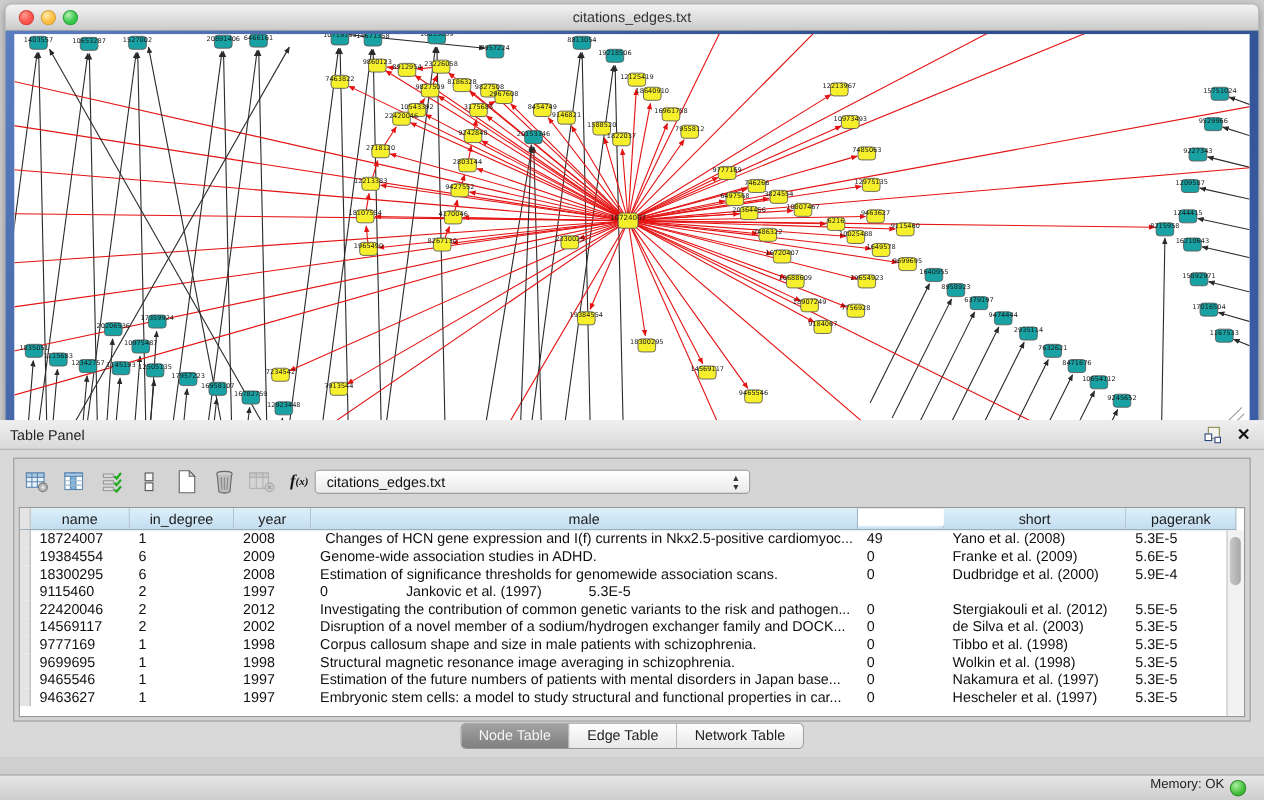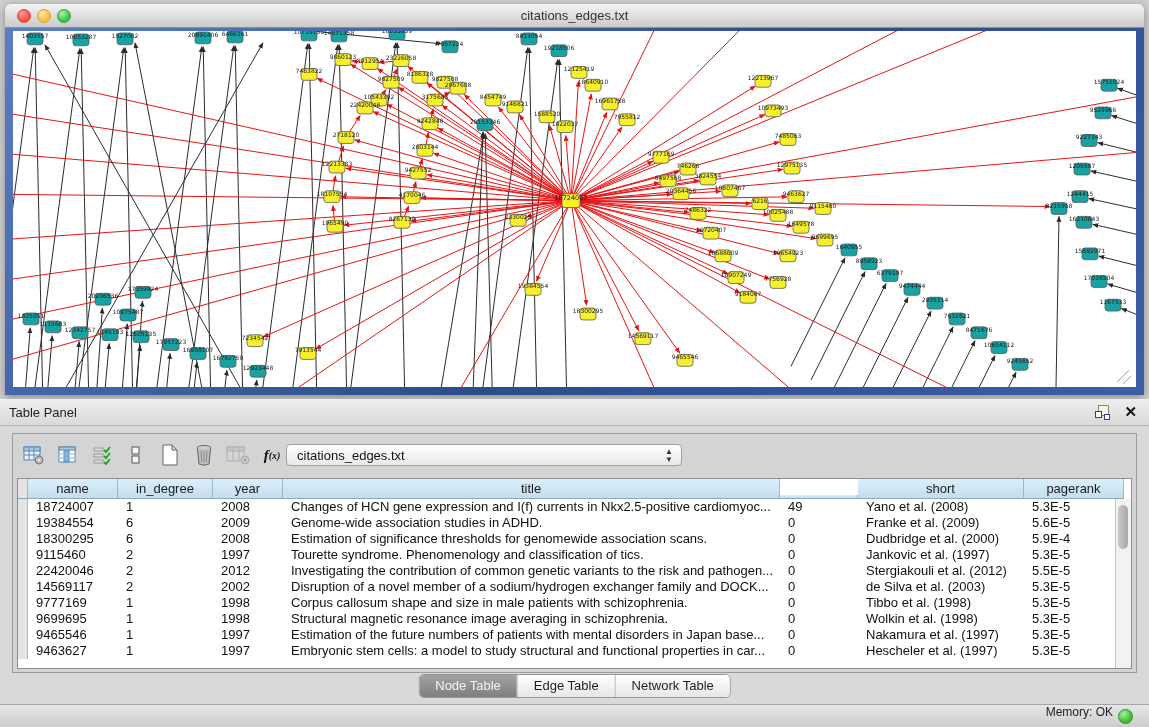--- a/index.html
+++ b/index.html
@@ -14,21 +14,21 @@
     font-size:13px;color:#333;}
   .tl{position:absolute;top:5px;width:12px;height:12px;border-radius:50%;}
   .tl.red{left:12px;background:radial-gradient(circle at 35% 30%,#ff9a92,#fb5249 60%);border:1px solid #d5423c;}
   .tl.yellow{left:32px;background:radial-gradient(circle at 35% 30%,#ffe9a8,#fdbc40 60%);border:1px solid #d5a23a;}
   .tl.green{left:52px;background:radial-gradient(circle at 35% 30%,#b6f0b0,#34c748 60%);border:1px solid #2da33c;}
   .net-frame{position:absolute;left:0;top:24px;right:0;bottom:0;
     background:linear-gradient(135deg,#5a7ec0,#2d4c8d 55%,#3c5ea6);}
   .net-canvas{position:absolute;left:8px;right:8px;top:3px;bottom:8px;background:#fff;overflow:hidden;}
   .net-canvas svg{display:block;width:100%;height:100%;}
   
-  .table-panel{position:absolute;left:0;top:399px;width:1149px;height:306px;background:#d9d9d9;}
+  .table-panel{position:absolute;left:0;top:382px;width:1149px;height:306px;background:#d9d9d9;}
   .panel-header{position:absolute;left:0;top:0;right:0;height:26px;
     background:linear-gradient(#efefef,#d9d9d9);border-bottom:1px solid #b2b2b2;}
   .panel-title{position:absolute;left:9px;top:6px;font-size:13px;color:#222;}
   .panel-float{position:absolute;right:38px;top:5px;width:16px;height:16px;cursor:pointer;}
   .panel-float .sq1{position:absolute;left:3px;top:1px;width:9px;height:9px;border:1px solid #8b8b55;background:#f4f4ee;}
   .panel-float .sq2{position:absolute;left:0;top:7px;width:5px;height:5px;border:1px solid #27437c;background:#fff;}
   .panel-float .sq3{position:absolute;right:1px;bottom:0px;width:4px;height:4px;border:1px solid #27437c;background:#fff;}
   .panel-close{position:absolute;right:12px;top:4px;font-size:15px;font-weight:bold;color:#111;cursor:pointer;}
   .panel-wrap{position:absolute;left:12px;top:34px;width:1123px;height:238px;
     border:1px solid #9c9c9c;background:#d4d4d4;}
@@ -735,32 +735,32 @@
         <span class="sel-arrows">▲<br>▼</span>
       </div>
     </div>
 
     <div class="tbl">
       <div class="thead" id="thead">
           <div class="gutter hcell" style="background: rgb(228, 228, 228);"></div>
           <div class="hcell" style="width: 90px;">name</div>
           <div class="hcell" style="width: 95px;">in_degree</div>
           <div class="hcell" style="width: 70px;">year</div>
-          <div class="hcell" style="width: 497px;">title</div>
+          <div class="hcell" style="width: 497px;">male</div>
           <div class="hcell" style="width: 78px; margin-top: 16px;">△ out_de...</div>
           <div class="hcell" style="width: 166px;">short</div>
           <div class="hcell" style="width: 100px;">pagerank</div>
         </div>
       <div id="tbody">
           <div class="trow">
             <div class="gutter"></div>
             <div class="cell" style="width: 90px;">18724007</div>
             <div class="cell" style="width: 95px;">1</div>
             <div class="cell" style="width: 70px;">2008</div>
-            <div class="cell" style="width: 497px;">Changes of HCN gene expression and I(f) currents in Nkx2.5-positive cardiomyoc...</div>
+            <div class="cell" style="width: 497px; text-align: center;">Changes of HCN gene expression and I(f) currents in Nkx2.5-positive cardiomyoc...</div>
             <div class="cell" style="width: 78px;">49</div>
             <div class="cell" style="width: 166px;">Yano et al. (2008)</div>
             <div class="cell" style="width: 100px;">5.3E-5</div>
           </div>
           <div class="trow">
             <div class="gutter"></div>
             <div class="cell" style="width: 90px;">19384554</div>
             <div class="cell" style="width: 95px;">6</div>
             <div class="cell" style="width: 70px;">2009</div>
             <div class="cell" style="width: 497px;">Genome-wide association studies in ADHD.</div>
@@ -776,21 +776,20 @@
             <div class="cell" style="width: 497px;">Estimation of significance thresholds for genomewide association scans.</div>
             <div class="cell" style="width: 78px;">0</div>
             <div class="cell" style="width: 166px;">Dudbridge et al. (2000)</div>
             <div class="cell" style="width: 100px;">5.9E-4</div>
           </div>
           <div class="trow">
             <div class="gutter"></div>
             <div class="cell" style="width: 90px;">9115460</div>
             <div class="cell" style="width: 95px;">2</div>
             <div class="cell" style="width: 70px;">1997</div>
-            <div class="cell" style="width: 497px;">Tourette syndrome. Phenomenology and classification of tics.</div>
             <div class="cell" style="width: 78px;">0</div>
             <div class="cell" style="width: 166px;">Jankovic et al. (1997)</div>
             <div class="cell" style="width: 100px;">5.3E-5</div>
           </div>
           <div class="trow">
             <div class="gutter"></div>
             <div class="cell" style="width: 90px;">22420046</div>
             <div class="cell" style="width: 95px;">2</div>
             <div class="cell" style="width: 70px;">2012</div>
             <div class="cell" style="width: 497px;">Investigating the contribution of common genetic variants to the risk and pathogen...</div>

